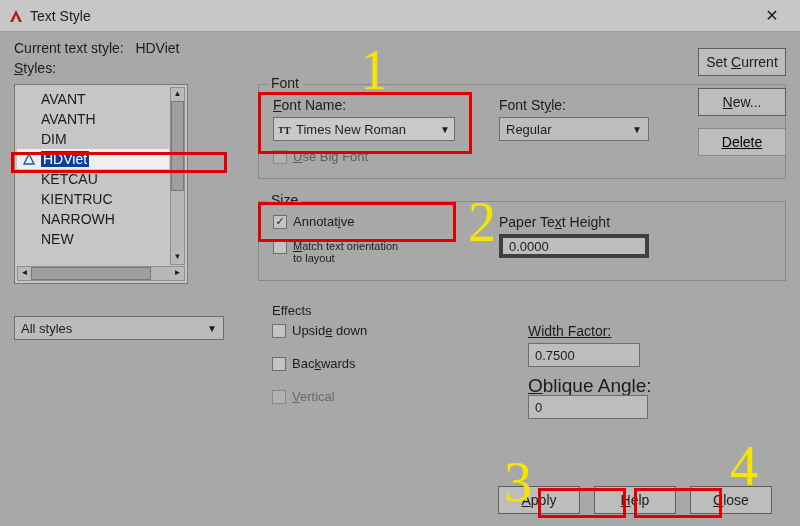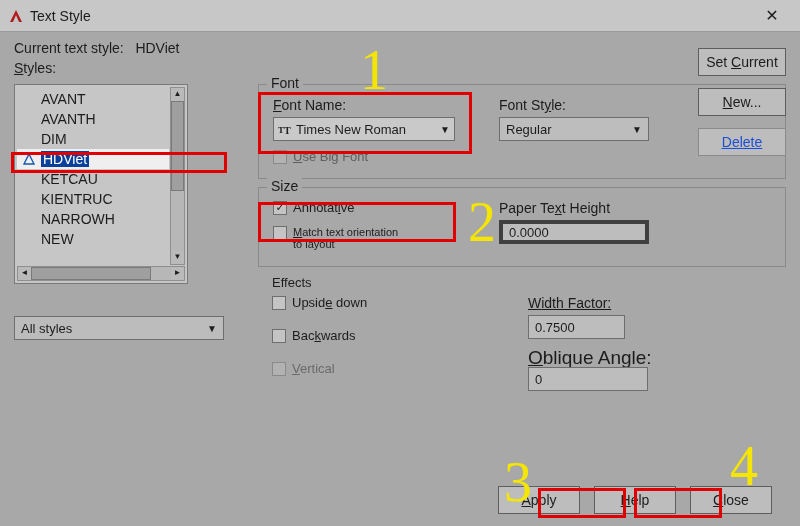--- a/index.html
+++ b/index.html
@@ -119,21 +119,21 @@
     font-size:32px;
     color:#1a1a1a;
   }
 
   
   .right { position:absolute; top:44px; left:244px; right:0; bottom:0; }
   .group {
     border:1px solid #8a8a8a;
     position:relative;
     padding:14px 10px 10px 10px;
-    margin-bottom:8px;
+    margin-bottom:22px;
   }
   .group .legend {
     position:absolute; top:-10px; left:8px;
     padding:0 4px; font-size:14px;
     background:#a8a8a8;
   }
   .gfont { height:95px; }
   .gsize { height:80px; }
   .geffects { height:128px; border:none; padding-left:14px; }
 
@@ -178,38 +178,38 @@
   .paperht-inp {
     position:absolute; top:32px; left:240px; width:150px; height:24px;
     background:#bdbdbd; border:4px solid #404040; padding:0 6px;
     display:flex; align-items:center;
   }
 
   .eff-col1 { position:absolute; left:14px; top:20px; }
   .eff-row { display:flex; align-items:center; margin-bottom:18px; }
   .eff-row.disabled { color:#6a6a6a; }
   .eff-col2-lbl1 { position:absolute; left:270px; top:20px; font-size:14px; text-decoration:underline;}
-  .wf-inp { position:absolute; left:270px; top:40px; width:97px; height:24px;
+  .wf-inp { position:absolute; left:270px; top:40px; width:112px; height:24px;
     background:#bdbdbd; border:1px solid #6e6e6e; padding:0 6px; display:flex; align-items:center;}
   .eff-col2-lbl2 { position:absolute; left:270px; top:72px; font-size:19px;}
   .oa-inp { position:absolute; left:270px; top:92px; width:120px; height:24px;
     background:#bdbdbd; border:1px solid #6e6e6e; padding:0 6px; display:flex; align-items:center;}
 
   .side-buttons {
     position:absolute; top:48px; right:14px;
     display:flex; flex-direction:column; gap:12px;
   }
   .btn {
     width:88px; height:28px;
     background:#bdbdbd;
     border:1px solid #5e5e5e;
     text-align:center; line-height:26px;
     font-size:14px;
   }
-  .btn.disabled { color:#1d4ed8; border-color:#8a8a8a;text-decoration:underline;}
+  .btn.disabled { color:#000000; border-color:#8a8a8a;text-decoration:underline;}
 
   .bottom-buttons {
     position:absolute; bottom:12px; right:28px;
     display:flex; gap:14px;
   }
   .bottom-buttons .btn { width:82px; }
 
   
   .redbox { position:absolute; border:3px solid #e00000; pointer-events:none; }
   .rb-fontname { top:92px; left:258px; width:214px; height:62px; }

